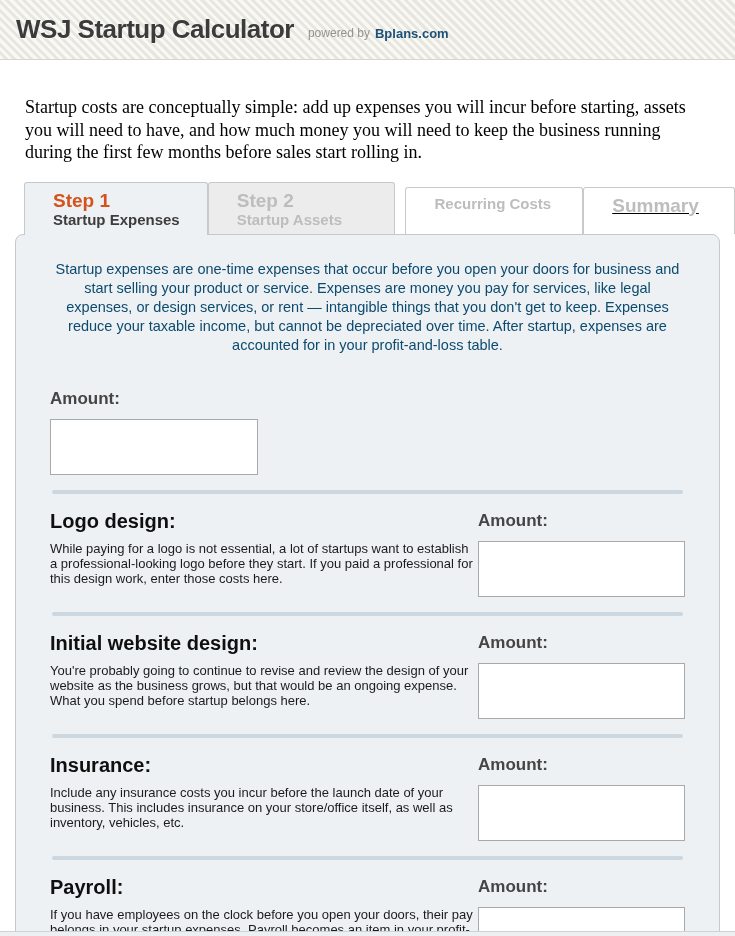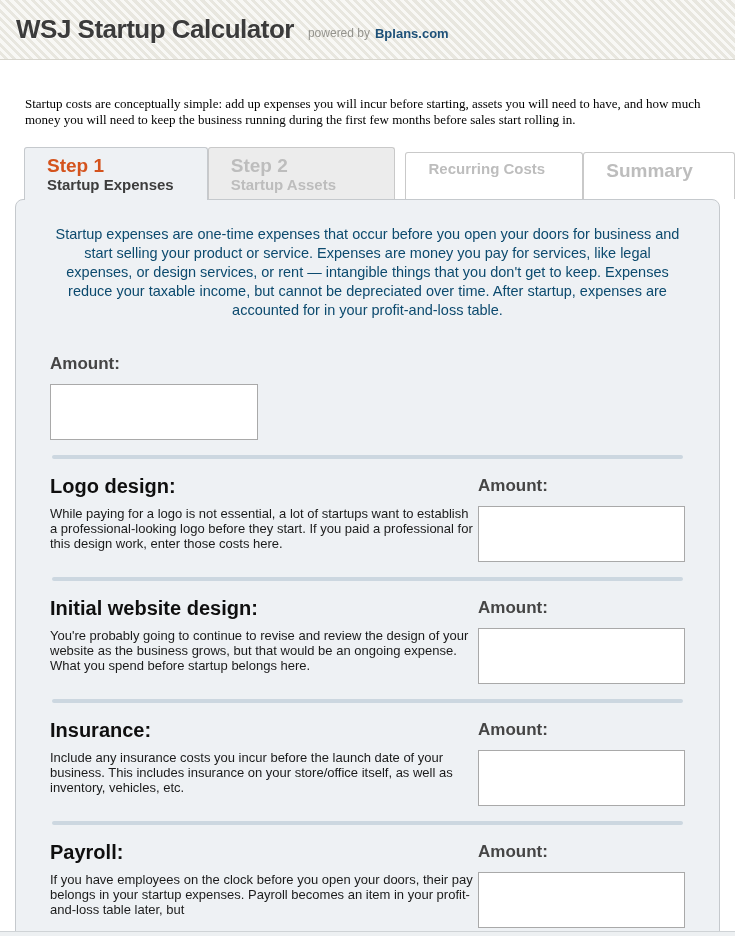--- a/index.html
+++ b/index.html
@@ -45,37 +45,37 @@
     font-size: 13px;
     font-weight: bold;
     color: #1d5078;
     text-decoration: none;
     cursor: pointer;
   }
   
   .page-intro {
     margin: 36px 25px 18px 25px;
     font-family: "Liberation Serif", serif;
-    font-size: 13px;
+    font-size: 18px;
     line-height: 1.25;
     color: #000;
   }
   
   .tabs {
     display: flex;
     align-items: flex-end;
     margin-left: 24px;
     position: relative;
     z-index: 2;
   }
   .tab {
     border: 1px solid #c9c9c9;
     border-bottom: none;
     border-radius: 3px 3px 0 0;
-    padding: 7px 14px 0 22px;
+    padding: 7px 14px 0 28px;
     height: 52px;
     background: #fff;
     cursor: pointer;
   }
   .tab-step {
     font-size: 19px;
     font-weight: bold;
     line-height: 1.15;
     color: #bdbdbd;
     white-space: nowrap;
@@ -93,21 +93,21 @@
     height: 53px;
     margin-bottom: -1px;
   }
   .tab--active .tab-step { color: #d4531d; }
   .tab--active .tab-sub  { color: #3d3d3d; }
   .tab--gray { background: #ececec; }
   .tab--short { height: 47px; }
   .tab-1 { width: 184px; }
   .tab-2 { width: 188px; }
   .tab-3 { width: 178px; margin-left: 10px; }
-  .tab-4 { width: 152px; margin-left: 0; }
+  .tab-4 { width: 152px; margin-left: 0; text-decoration: underline; }
   
   .panel {
     position: relative;
     z-index: 1;
     margin: 0 15px;
     width: 705px;
     background: #eef1f4;
     border: 1px solid #c5c9cd;
     border-radius: 8px;
     padding: 25px 34px 60px 34px;

